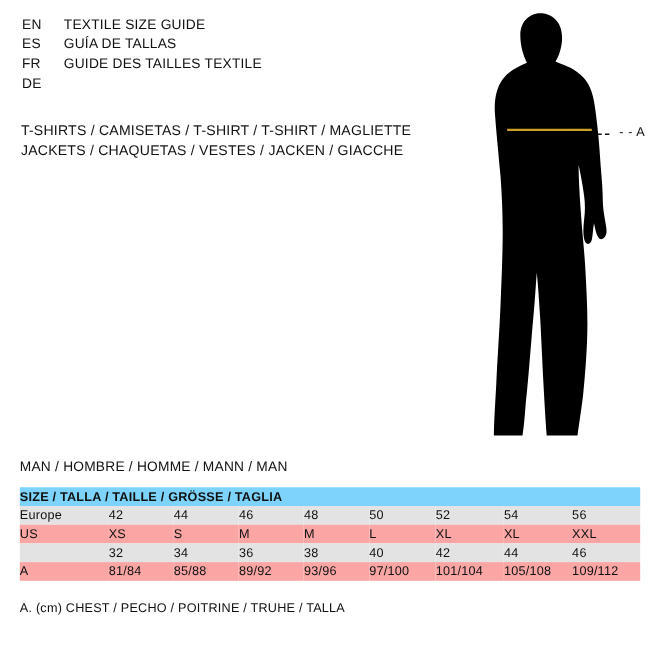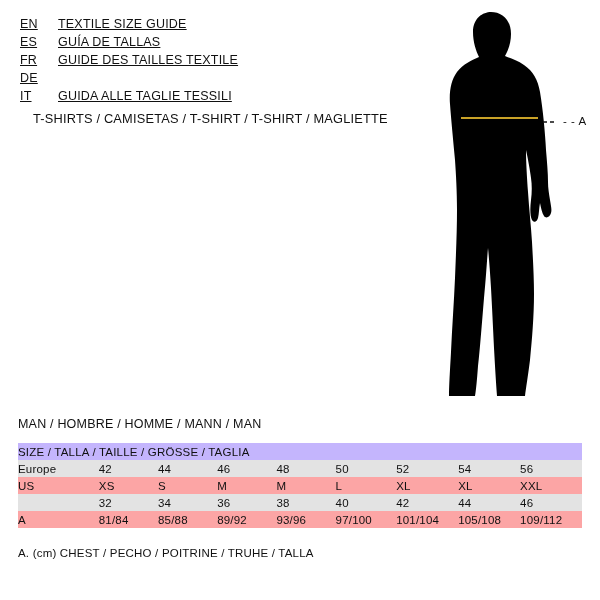--- a/index.html
+++ b/index.html
@@ -24,40 +24,39 @@
 
   
   .lang-block {
     position: absolute;
     left: 20px;
     top: 15px;
     width: 360px;
   }
   .lang-row {
     display: flex;
-    align-items: center;
+    align-items: flex-start;
     height: 18px;
     font-size: 12.5px;
     letter-spacing: 0.2px;
-    text-decoration: underline;
   }
   .lang-code {
     width: 38px;
     flex: 0 0 38px;
     font-size: 12.5px;
   }
   .lang-text {
     flex: 1 1 auto;
     font-size: 12.5px;
   }
 
   
   .cat-block {
     position: absolute;
-    left: 33px;
+    left: 19px;
     top: 110px;
     width: 400px;
   }
   .cat-line {
     font-size: 12.8px;
     letter-spacing: 0.2px;
     line-height: 18px;
     white-space: nowrap;
   }
 
@@ -99,21 +98,22 @@
     border-collapse: collapse;
     font-size: 11.5px;
   }
   table.size-table td {
     height: 17px;
     padding: 0;
     vertical-align: middle;
     letter-spacing: 0.2px;
   }
   tr.head-row {
-    background: #c4b5fd;
+    background: #7dd3fc;
+    font-weight: bold;
   }
   tr.row-shade {
     background: #e3e3e3;
   }
   tr.row-plain {
     background: #fca5a5;
   }
   td.label-col {
     width: 92px;
     padding-left: 3px;
@@ -145,28 +145,25 @@
       <span class="lang-code">ES</span>
       <span class="lang-text">GUÍA DE TALLAS</span>
     </div>
     <div class="lang-row">
       <span class="lang-code">FR</span>
       <span class="lang-text">GUIDE DES TAILLES TEXTILE</span>
     </div>
     <div class="lang-row">
       <span class="lang-code">DE</span>
     </div>
-    <div class="lang-row">
-      <span class="lang-code">IT</span>
-      <span class="lang-text">GUIDA ALLE TAGLIE TESSILI</span>
-    </div>
   </div>
 
   <div class="cat-block">
     <div class="cat-line">T-SHIRTS / CAMISETAS / T-SHIRT / T-SHIRT / MAGLIETTE</div>
+    <div class="cat-line">JACKETS / CHAQUETAS / VESTES / JACKEN / GIACCHE</div>
   </div>
 
   <div class="figure-wrap">
     <svg width="205" height="395" viewBox="0 0 205 395" xmlns="http://www.w3.org/2000/svg">
       <path fill="#000000" d="
         M 78,22
         C 78,8 88,2 96,2
         C 106,2 116,9 116,24
         C 116,33 113,41 110,46
         C 114,48 122,50 129,55

